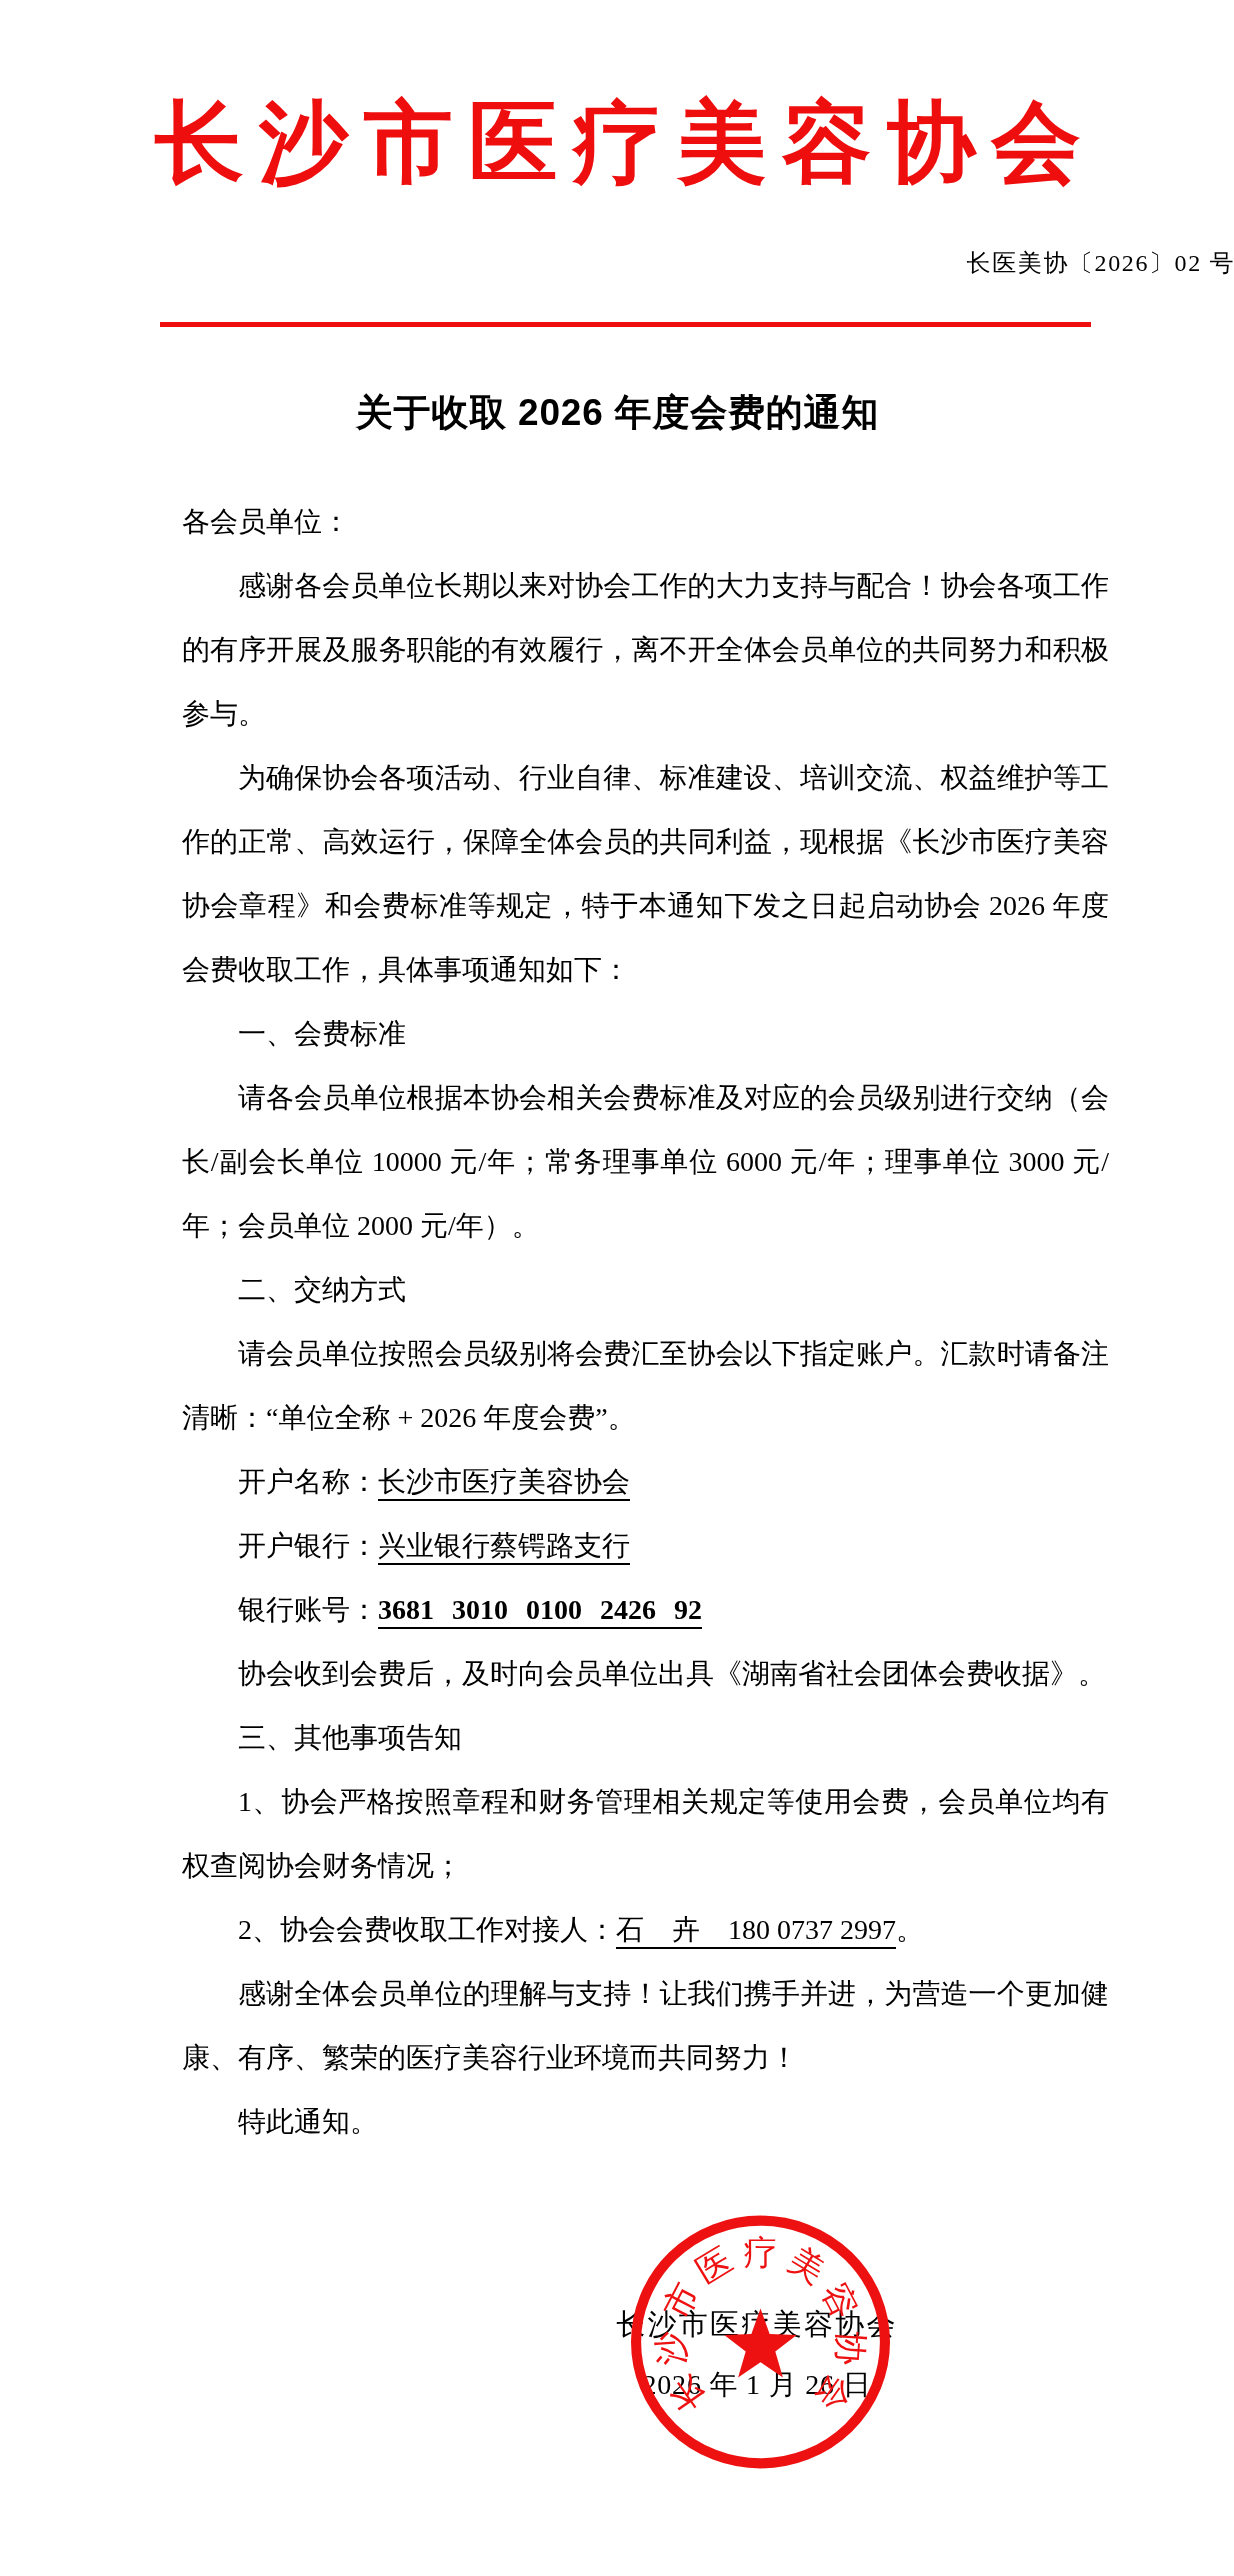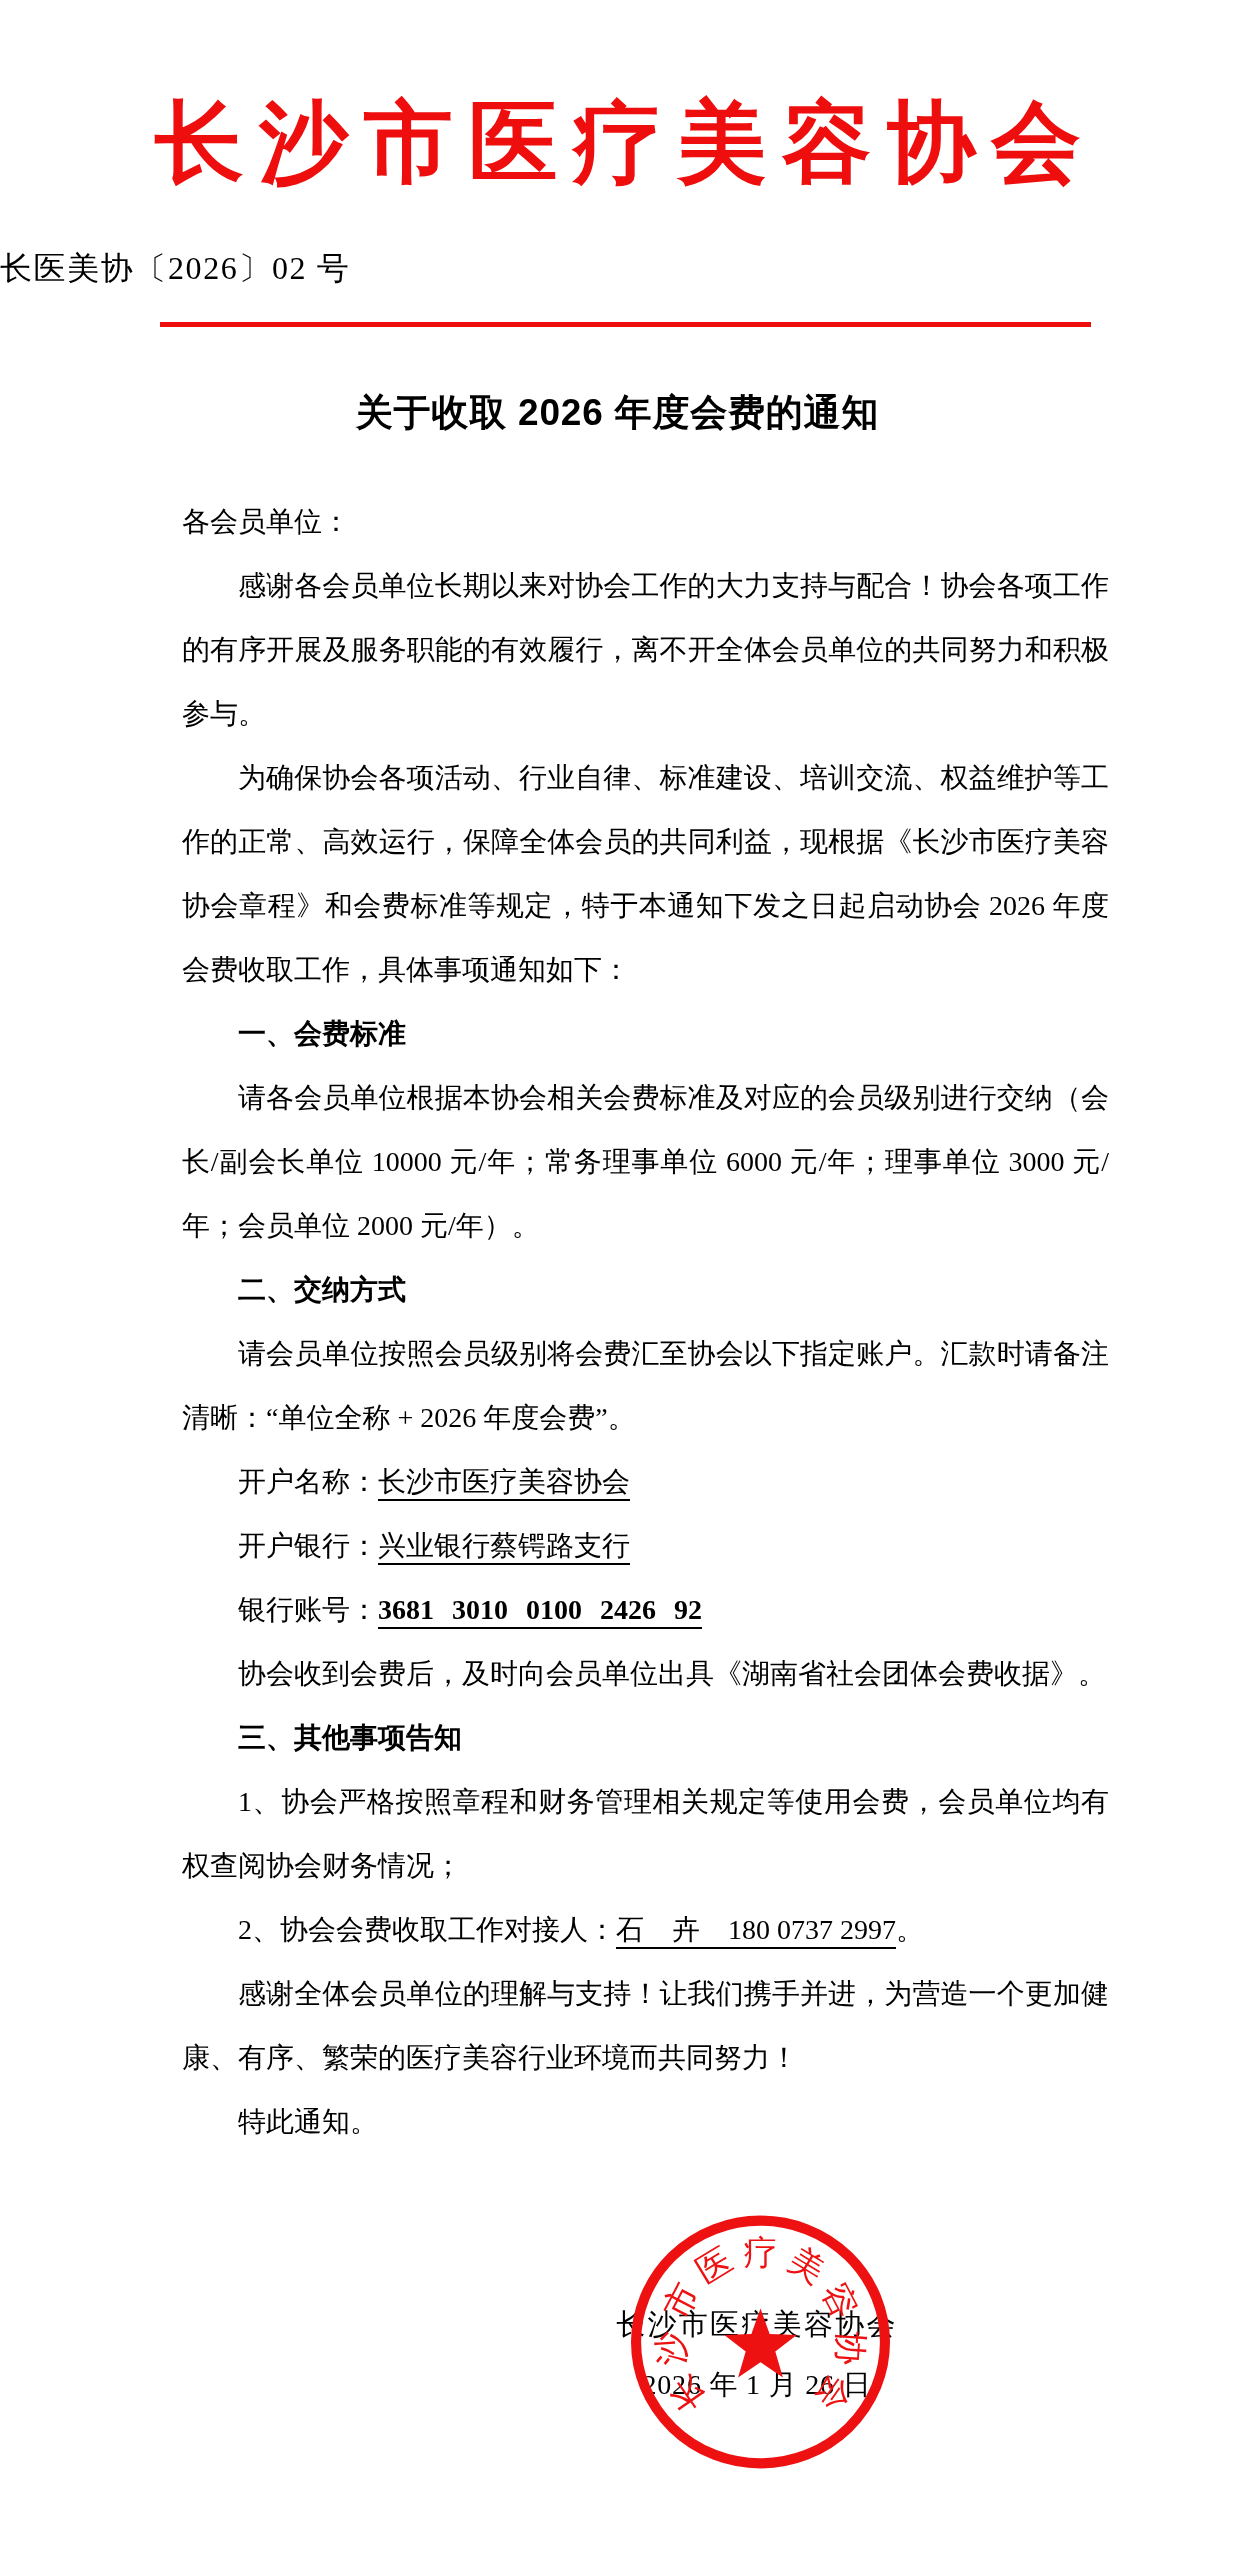--- a/index.html
+++ b/index.html
@@ -19,40 +19,40 @@
     overflow:hidden;
   }
   .org-header{
     position:absolute;top:92px;left:0;width:100%;
     text-align:center;white-space:nowrap;
     font-size:89px;font-weight:bold;letter-spacing:15.6px;text-indent:15.6px;
     line-height:1.15;color:var(--accent_red);
   }
   .doc-number{
     position:absolute;top:249px;left:0;width:100%;
-    text-align:left;font-size:32px;letter-spacing:1.6px;line-height:1.2;
+    text-align:right;font-size:24px;letter-spacing:1.6px;line-height:1.2;
   }
   .red-rule{
     position:absolute;left:160px;top:322px;width:931px;height:5.4px;
     background:var(--accent_red);
   }
   .doc-title{
     position:absolute;top:390px;left:0;width:100%;
     text-align:center;
     font-family:"Liberation Sans","DejaVu Sans",sans-serif;
     font-size:37px;font-weight:bold;letter-spacing:0.8px;line-height:1.25;
   }
   .body-text{
     position:absolute;left:167px;top:490px;width:927px;
     font-size:28px;line-height:64px;text-align:justify;margin-left:15px;
   }
   .body-text p{margin:0;padding:0;}
   .ind{text-indent:2em;}
   .sec-heading{
-    font-weight:bold;
+    font-weight:normal;
     font-family:"Liberation Sans","DejaVu Sans",sans-serif;
   }
   .uline{
     text-decoration:underline;
     text-decoration-thickness:1.9px;
     text-underline-offset:7.8px;
   }
   .acct-num{word-spacing:11px;font-weight:bold;}
   .sig-org{
     position:absolute;top:2307px;left:465px;width:584px;

